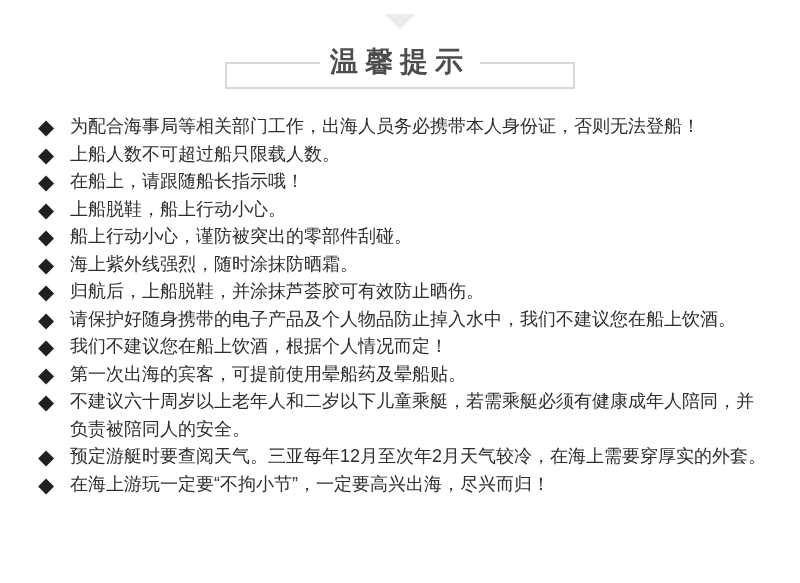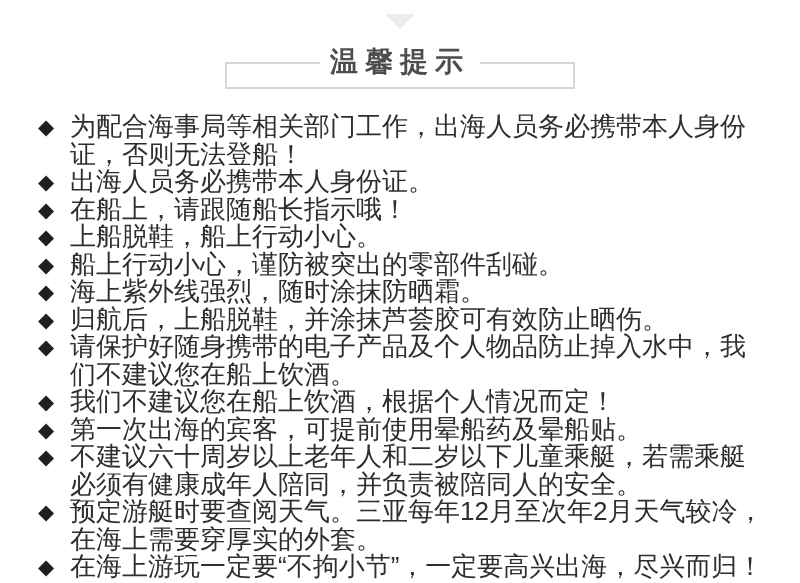--- a/index.html
+++ b/index.html
@@ -70,21 +70,21 @@
     width: 18px;
     margin-right: 14px;
     font-size: 21px;
     line-height: 27.5px;
     color: #1f1f1f;
     text-align: left;
   }
   .tip-text {
     flex: 1;
     max-width: 700px;
-    font-size: 26px;
+    font-size: 18px;
     line-height: 27.5px;
     color: #2e2e2e;
     letter-spacing: 0;
   }
 </style>
 </head>
 <body>
 
 <div class="top-triangle"></div>
 
@@ -92,21 +92,21 @@
   <span class="header-title">温馨提示</span>
 </div>
 
 <ul class="tips-list">
   <li class="tip-item">
     <span class="diamond">◆</span>
     <div class="tip-text">为配合海事局等相关部门工作，出海人员务必携带本人身份证，否则无法登船！</div>
   </li>
   <li class="tip-item">
     <span class="diamond">◆</span>
-    <div class="tip-text">出海人员务必携带本人身份证。</div>
+    <div class="tip-text">上船人数不可超过船只限载人数。</div>
   </li>
   <li class="tip-item">
     <span class="diamond">◆</span>
     <div class="tip-text">在船上，请跟随船长指示哦！</div>
   </li>
   <li class="tip-item">
     <span class="diamond">◆</span>
     <div class="tip-text">上船脱鞋，船上行动小心。</div>
   </li>
   <li class="tip-item">

